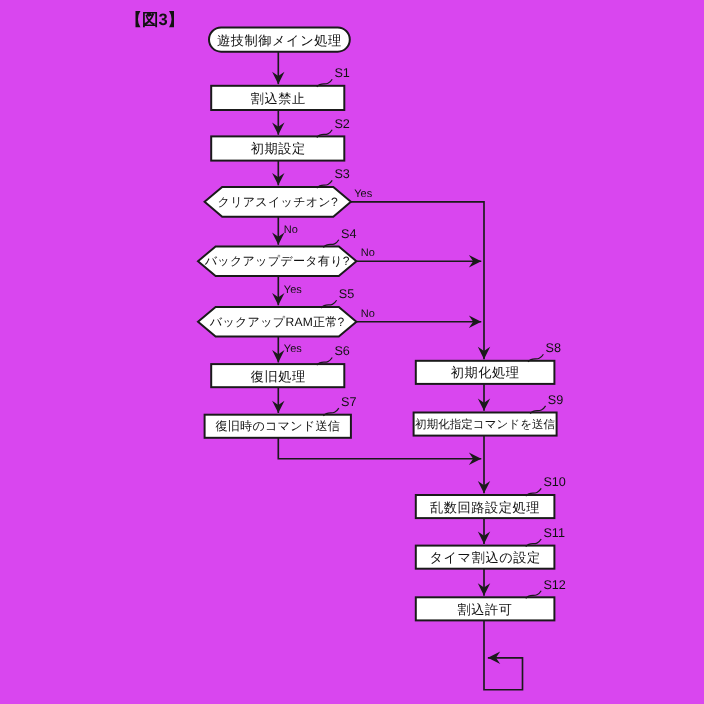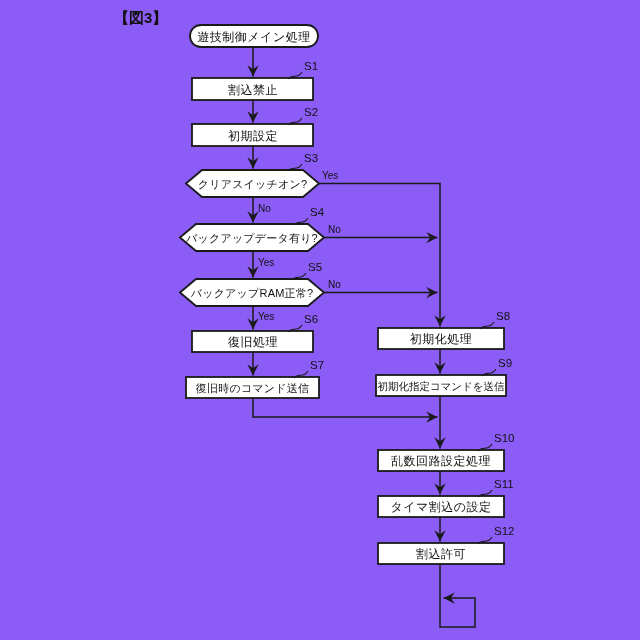--- a/index.html
+++ b/index.html
@@ -7,21 +7,21 @@
     padding: 0;
     width: 640px;
     height: 640px;
     background: #ffffff;
     font-family: "Liberation Sans", sans-serif;
   }
   .stage {
     position: relative;
     width: 640px;
     height: 640px;
-    background: #8b5cf6;
+    background: #d946ef;
     overflow: hidden;
   }
   svg { display: block; }
   .shape {
     fill: #ffffff;
     stroke: #1a1a1a;
     stroke-width: 1.8;
   }
   .conn {
     fill: none;

